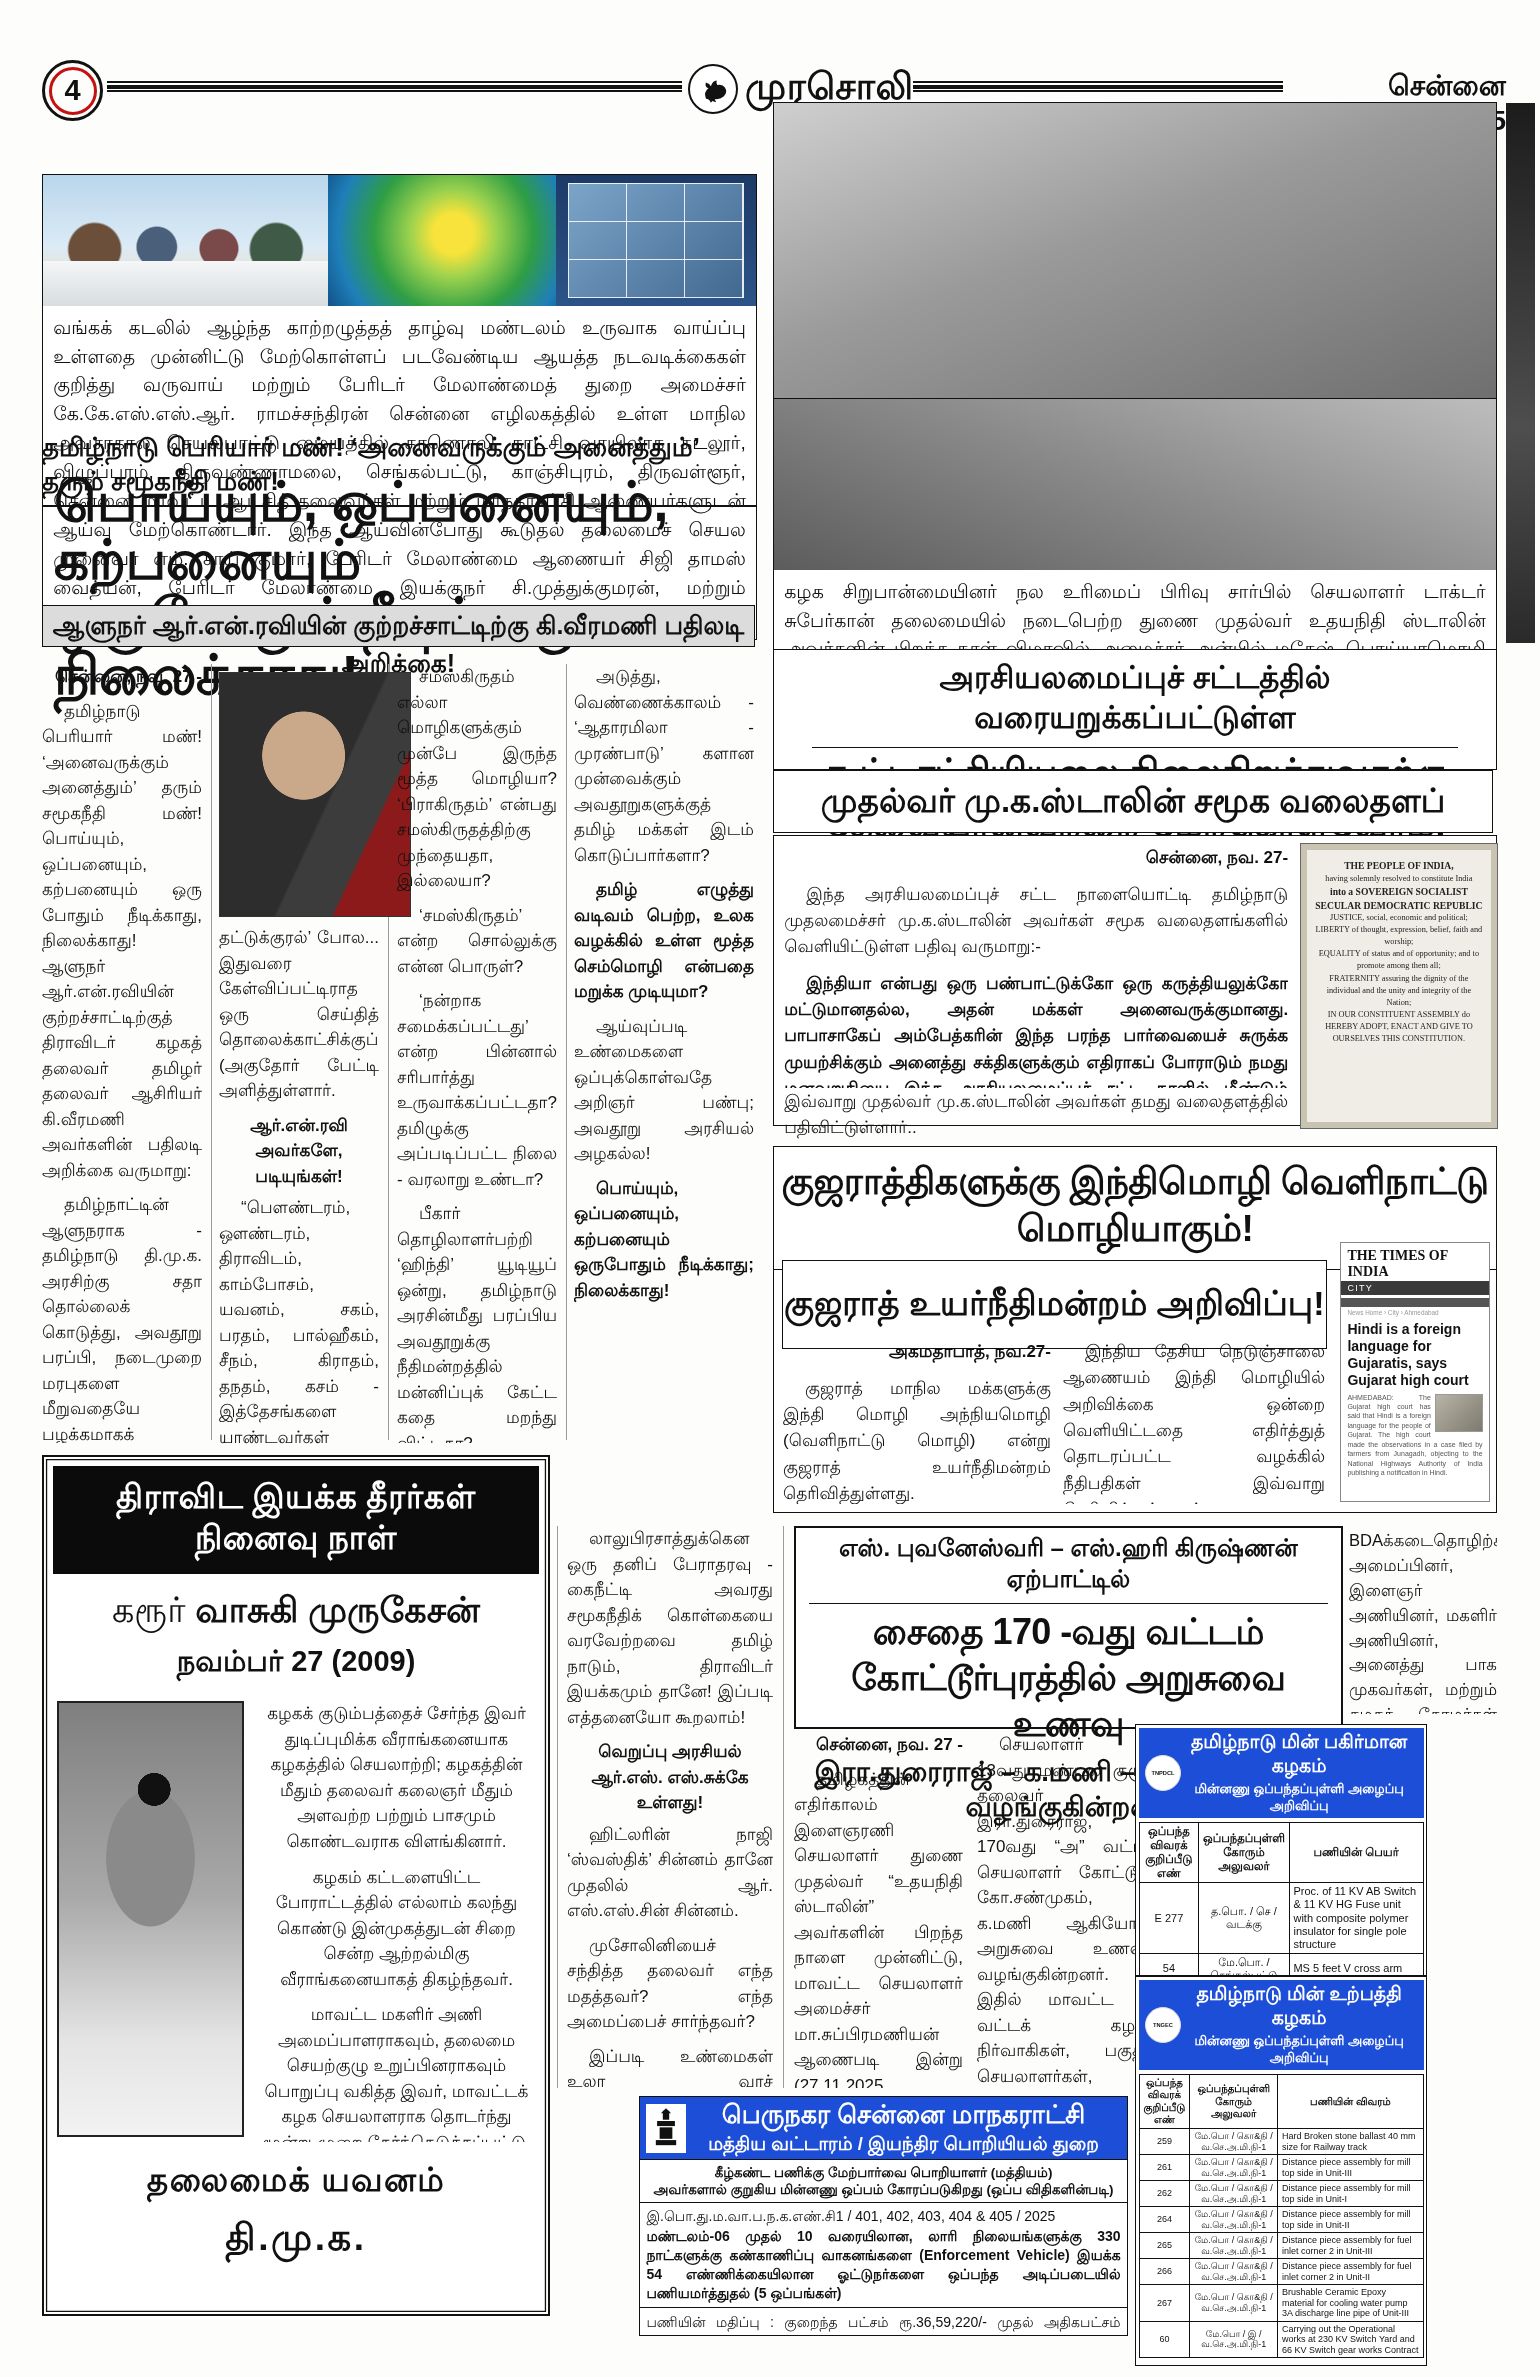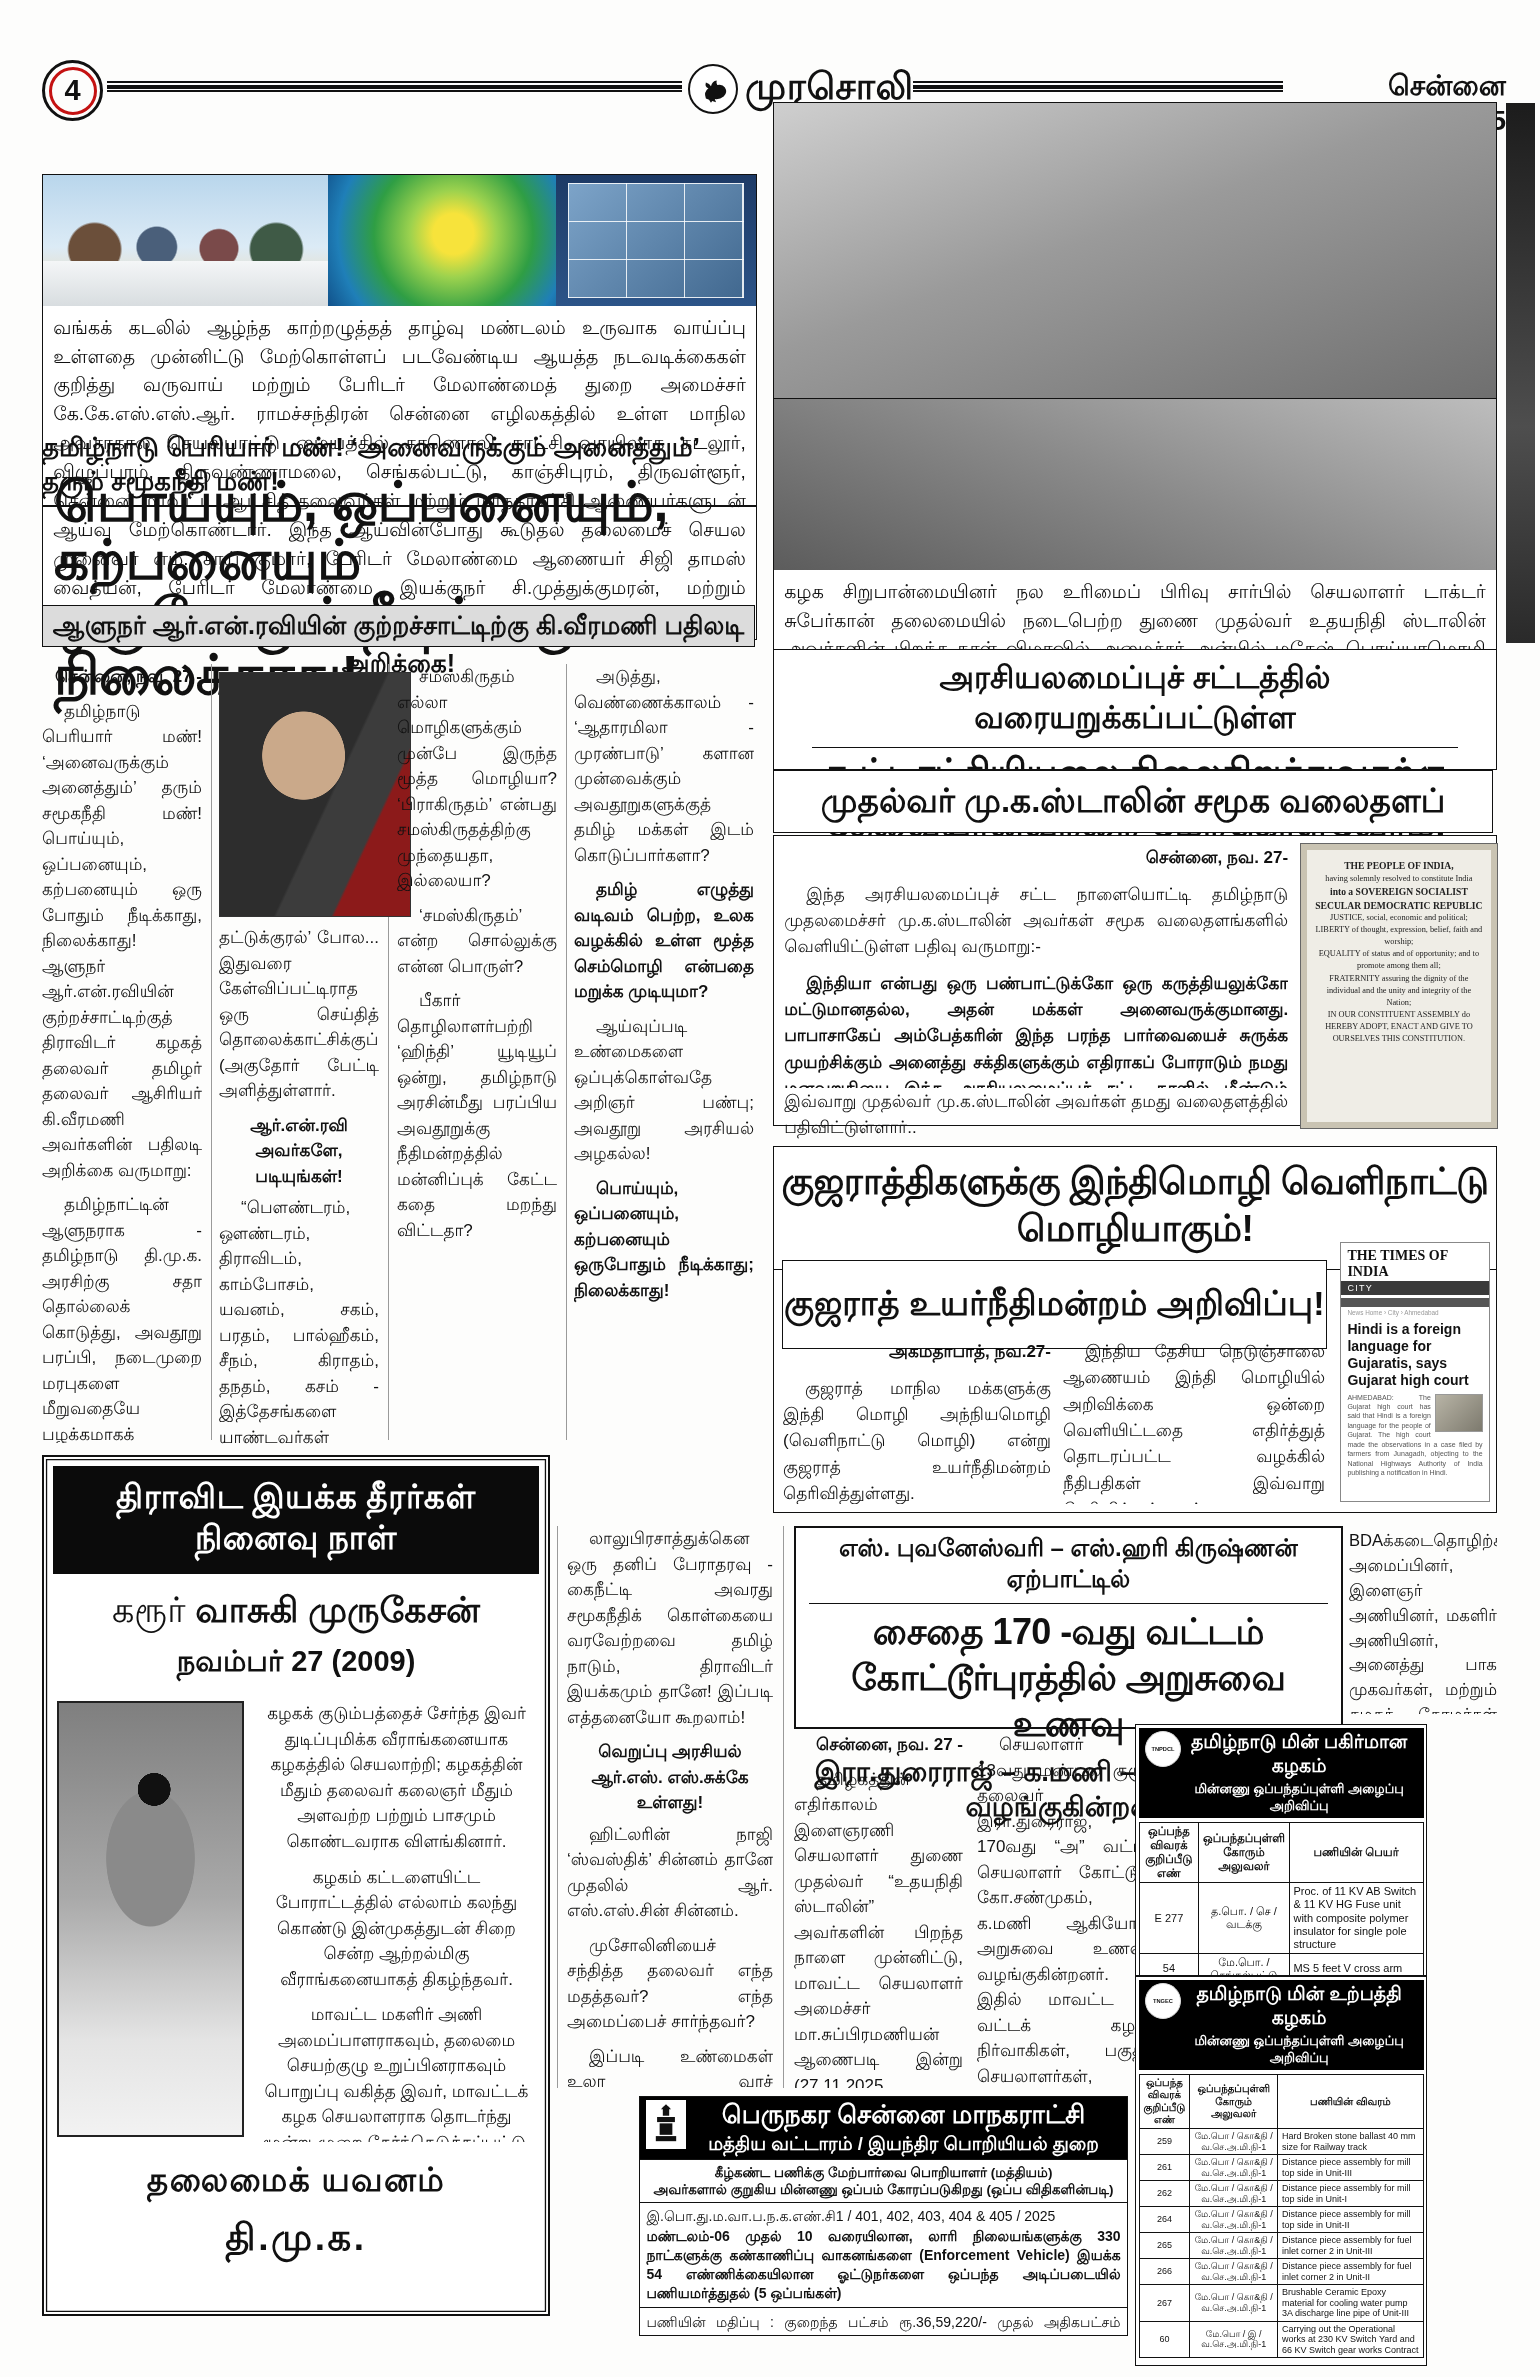--- a/index.html
+++ b/index.html
@@ -87,21 +87,21 @@
   .mem-text p{margin:0 0 10.2px 0;}
   .mem-foot1{text-align:center;font-size:33px;font-weight:bold;letter-spacing:1.3px;}
   .mem-foot2{text-align:center;font-size:37px;font-weight:900;margin-top:14px;letter-spacing:2.6px;}
   
   .evt-box{border:2.6px solid #111;padding:6.4px 12.8px;background:#fff;}
   .evt-h1{font-size:24px;font-weight:bold;text-align:center;border-bottom:1.9px solid #111;padding-bottom:6.4px;}
   .evt-h2{font-size:36px;font-weight:900;text-align:center;margin-top:7.7px;letter-spacing:-0.6px;}
   .evt-h3{font-size:27.5px;font-weight:bold;text-align:center;margin-top:6.4px;}
   
   .ad{border:1.9px solid #111;background:#fff;overflow:hidden;}
-  .ad-head{background:#000000;color:#fff;display:flex;padding:3.8px 6.4px;}
+  .ad-head{background:#1d4ed8;color:#fff;display:flex;align-items:center;padding:3.8px 6.4px;}
   .ad-head .titles{flex:1;text-align:center;}
   .corp-t1{font-size:25.5px;font-weight:bold;}
   .corp-t2{font-size:18.5px;font-weight:bold;margin-top:1.3px;}
   .emblem{width:40px;height:49px;background:#fff;display:flex;align-items:center;justify-content:center;}
   .ad-sec{border-top:1.3px solid #111;padding:3.2px 6.4px;}
   .ad-c{font-size:13.4px;font-weight:bold;text-align:center;line-height:1.3;}
   .ad-p{font-size:14px;line-height:1.35;text-align:justify;margin:1.3px 0;}
   .ad-b{font-weight:bold;}
   .tender-title{font-size:19px;font-weight:bold;}
   .tender-sub{font-size:12.8px;font-weight:bold;margin-top:1.3px;}
@@ -175,20 +175,21 @@
   <div class="abs col" style="left:219px;top:925px;width:160px;height:519px;">
     <p class="nohang">தட்டுக்குரல்’ போல... இதுவரை கேள்விப்பட்டிராத ஒரு செய்தித் தொலைக்காட்சிக்குப் (அகுதோர் பேட்டி அளித்துள்ளார்.</p>
     <p class="sub">ஆர்.என்.ரவி அவர்களே, படியுங்கள்!</p>
     <p>“பௌண்டரம், ஔண்டரம், திராவிடம், காம்போசம், யவனம், சகம், பரதம், பால்ஹீகம், சீநம், கிராதம், தநதம், கசம் - இத்தேசங்களை யாண்டவர்கள் அனைவரும் மேற்சொன்னபடி சூத்திரராய்விட்டார்கள்”</p>
 
   </div>
 
   <div class="abs col" style="left:397px;top:664px;width:160px;height:779px;">
     <p>சமஸ்கிருதம் எல்லா மொழிகளுக்கும் முன்பே இருந்த மூத்த மொழியா? ‘பிராகிருதம்’ என்பது சமஸ்கிருதத்திற்கு முந்தையதா, இல்லையா?</p>
     <p>‘சமஸ்கிருதம்’ என்ற சொல்லுக்கு என்ன பொருள்?</p>
+    <p>‘நன்றாக சமைக்கப்பட்டது’ என்ற பின்னால் சரிபார்த்து உருவாக்கப்பட்டதா? தமிழுக்கு அப்படிப்பட்ட நிலை - வரலாறு உண்டா?</p>
     <p>பீகார் தொழிலாளர்பற்றி ‘ஹிந்தி’ யூடியூப் ஒன்று, தமிழ்நாடு அரசின்மீது பரப்பிய அவதூறுக்கு நீதிமன்றத்தில் மன்னிப்புக் கேட்ட கதை மறந்து விட்டதா?</p>
 
   </div>
 
   <div class="abs col" style="left:574px;top:664px;width:180px;height:779px;">
     <p>அடுத்து, வெண்ணைக்காலம் - ‘ஆதாரமிலா - முரண்பாடு’ களான முன்வைக்கும் அவதூறுகளுக்குத் தமிழ் மக்கள் இடம் கொடுப்பார்களா?</p>
     <p class="boldp">தமிழ் எழுத்து வடிவம் பெற்ற, உலக வழக்கில் உள்ள மூத்த செம்மொழி என்பதை மறுக்க முடியுமா?</p>
     <p>ஆய்வுப்படி உண்மைகளை ஒப்புக்கொள்வதே அறிஞர் பண்பு; அவதூறு அரசியல் அழகல்ல!</p>
     <p class="boldp">பொய்யும், ஒப்பனையும், கற்பனையும் ஒருபோதும் நீடிக்காது; நிலைக்காது!</p>
   </div>

